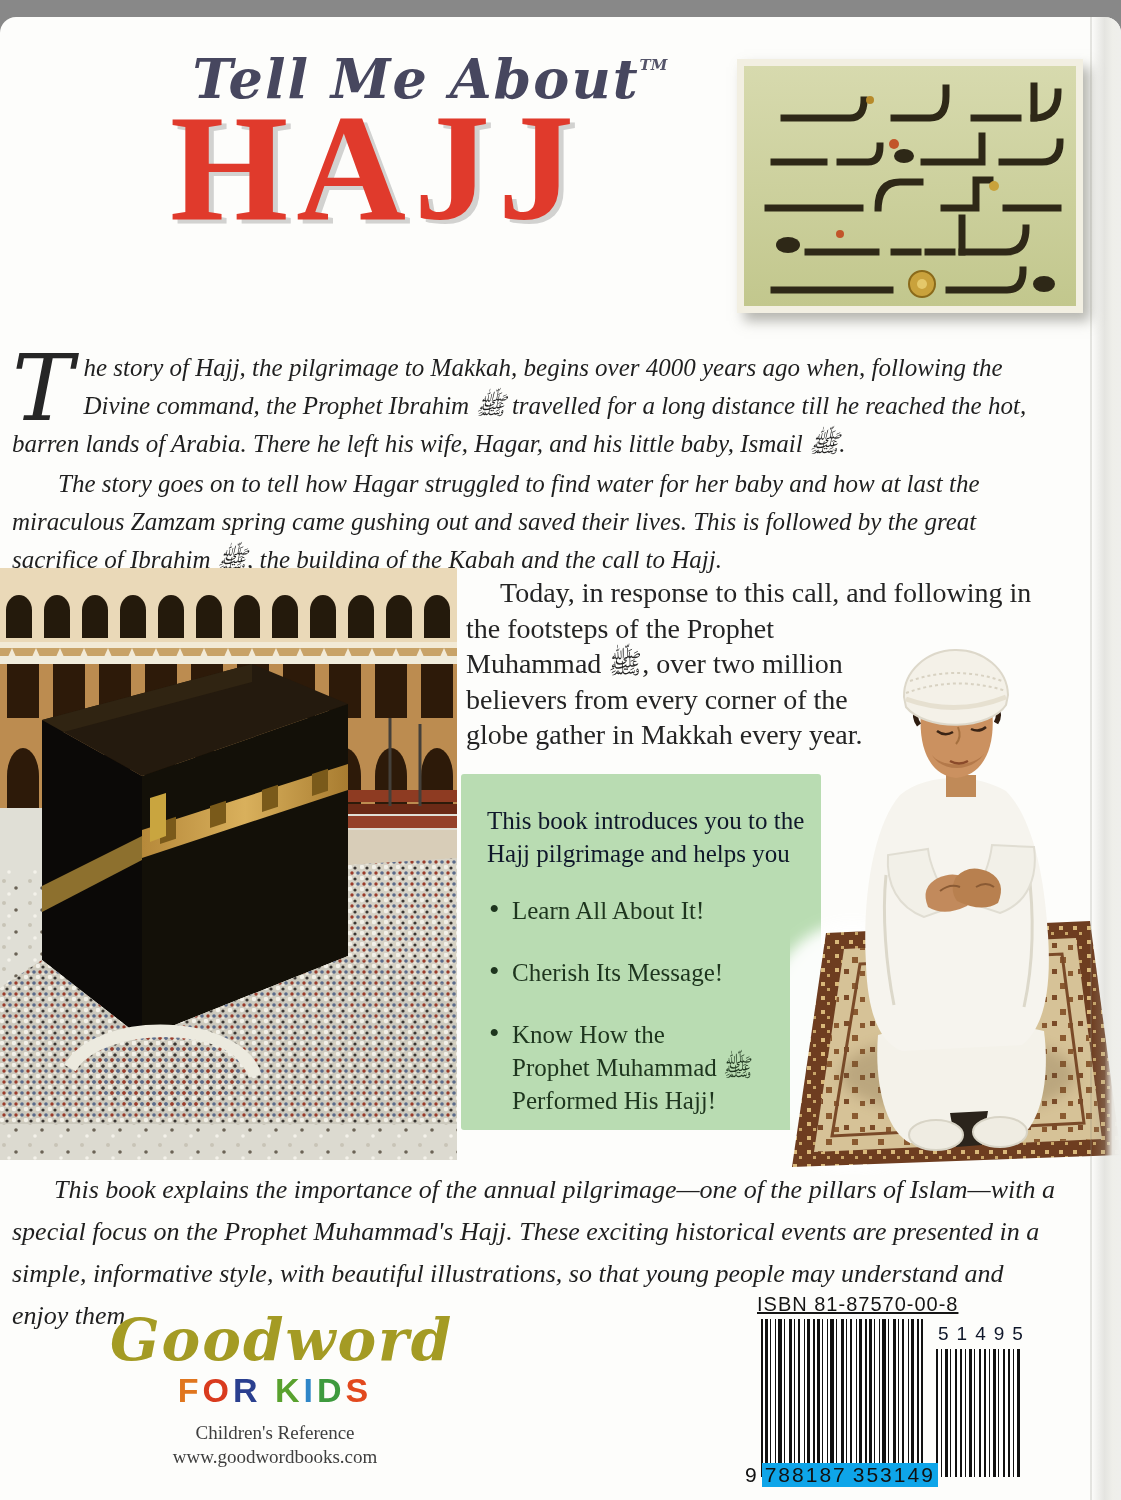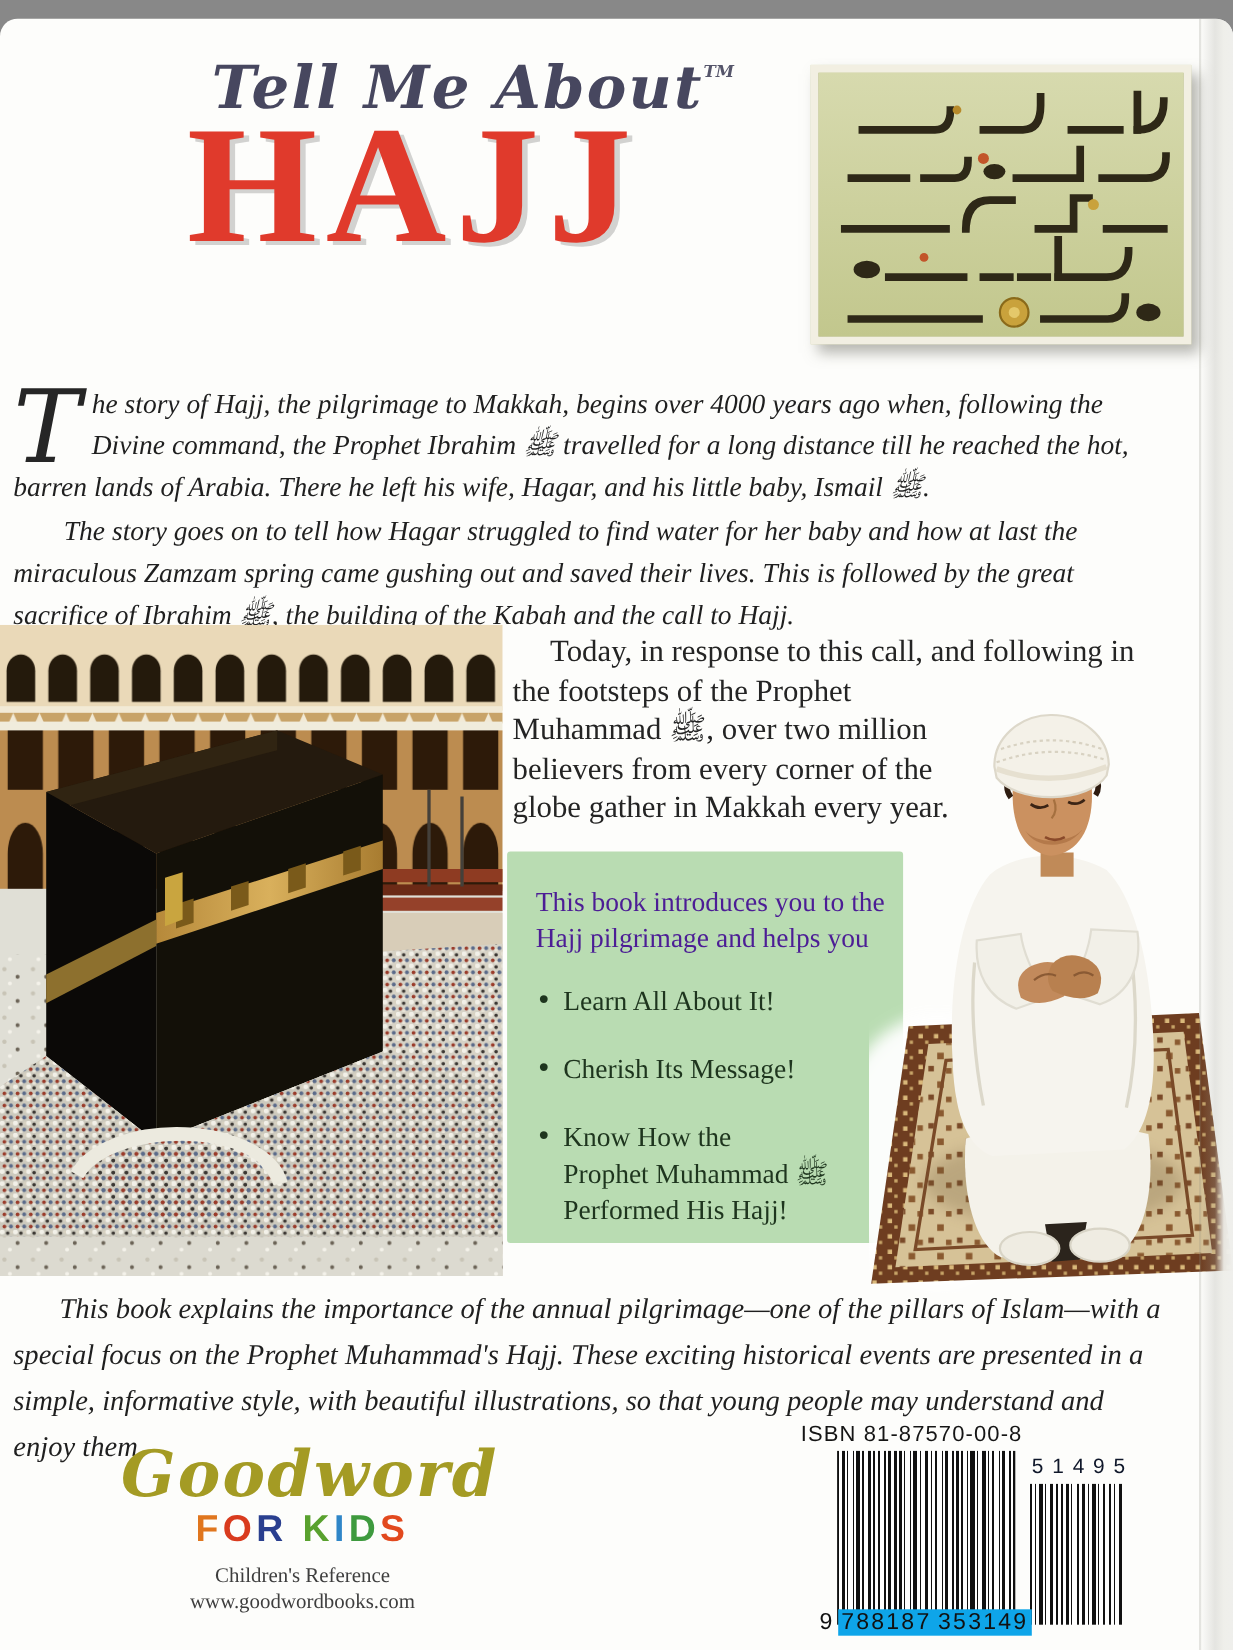--- a/index.html
+++ b/index.html
@@ -26,40 +26,40 @@
   .p1{left:12px;top:332px;width:1042px;font:italic 25px/38px "Liberation Serif",serif;color:#1f1f1f;}
   .dropcap{float:left;font:italic 400 92px/72px "DejaVu Serif",serif;color:#262626;margin:4px 10px 0 0;}
   .p2{left:12px;top:448px;width:1042px;text-indent:46px;font:italic 25px/38px "Liberation Serif",serif;color:#1f1f1f;}
   .closing{left:12px;top:1152px;width:1054px;text-indent:42px;font:italic 26px/42px "Liberation Serif",serif;color:#1f1f1f;}
 
   .today{left:466px;top:558px;width:600px;white-space:pre-line;text-indent:34px;
          font:28px/35.5px "Liberation Serif",serif;color:#242424;}
 
   
   .gbox{left:461px;top:757px;width:360px;height:356px;background:#b9dcb2;border-radius:3px;z-index:1;}
-  .gb-h{margin:30px 0 0 26px;white-space:pre-line;font:25px/33px "Liberation Serif",serif;color:#4c1d95;}
+  .gb-h{margin:30px 0 0 26px;white-space:pre-line;font:25px/33px "Liberation Serif",serif;color:#0f172a;}
   .gb-ul{margin:24px 0 0 26px;padding:0;list-style:none;}
   .gb-ul li{position:relative;padding-left:25px;margin-bottom:29px;width:272px;white-space:pre-line;
             font:25px/33px "Liberation Serif",serif;color:#1e351e;}
   .gb-ul li::before{content:"\2022";position:absolute;left:2px;top:-2px;font-size:30px;color:#1e351e;}
 
   
   .kaaba{left:0;top:551px;width:457px;height:592px;}
   .kaaba svg,.boy svg{display:block;width:100%;height:100%;}
   .boy{left:790px;top:598px;width:331px;height:560px;z-index:2;}
 
   
   .pub{left:110px;top:1292px;width:330px;text-align:center;}
   .pub-name{font:italic 700 58px/62px "DejaVu Serif",serif;color:#a49b24;letter-spacing:2px;}
   .forkids{margin-top:0px;font:800 34px/38px "Liberation Sans",sans-serif;letter-spacing:4px;}
   .tagline{margin-top:12px;font:19px/24px "Liberation Serif",serif;color:#3e3e3e;}
   .website{font:19px/24px "Liberation Serif",serif;color:#3e3e3e;}
 
   
-  .isbn{left:728px;top:1275px;font:20px/24px "Liberation Sans",sans-serif;color:#151515;letter-spacing:1px;}
+  .isbn{left:757px;top:1275px;font:20px/24px "Liberation Sans",sans-serif;color:#151515;letter-spacing:1px;text-decoration:underline;}
   .bc1{left:745px;top:1302px;width:178px;}
   .bc1 .bars{margin-left:16px;height:158px;background:repeating-linear-gradient(90deg,
     #111 0 2px,#fff 2px 4px,#111 4px 7px,#fff 7px 9px,#111 9px 10px,#fff 10px 14px,
     #111 14px 15px,#fff 15px 17px,#111 17px 21px,#fff 21px 23px,#111 23px 24px,#fff 24px 28px,
     #111 28px 31px,#fff 31px 33px,#111 33px 34px,#fff 34px 37px,#111 37px 39px,#fff 39px 43px,
     #111 43px 44px,#fff 44px 46px,#111 46px 49px,#fff 49px 52px);}
   .bc1 .nums{position:relative;z-index:2;display:flex;justify-content:space-between;margin-top:-14px;
              font:21px/24px "Liberation Sans",sans-serif;color:#111;}
   .bc1 .nums span{background:#0ea5e9;padding:0 3px;letter-spacing:2px;}
   .bc1 .nums .n0{background:transparent;padding-left:0;}

